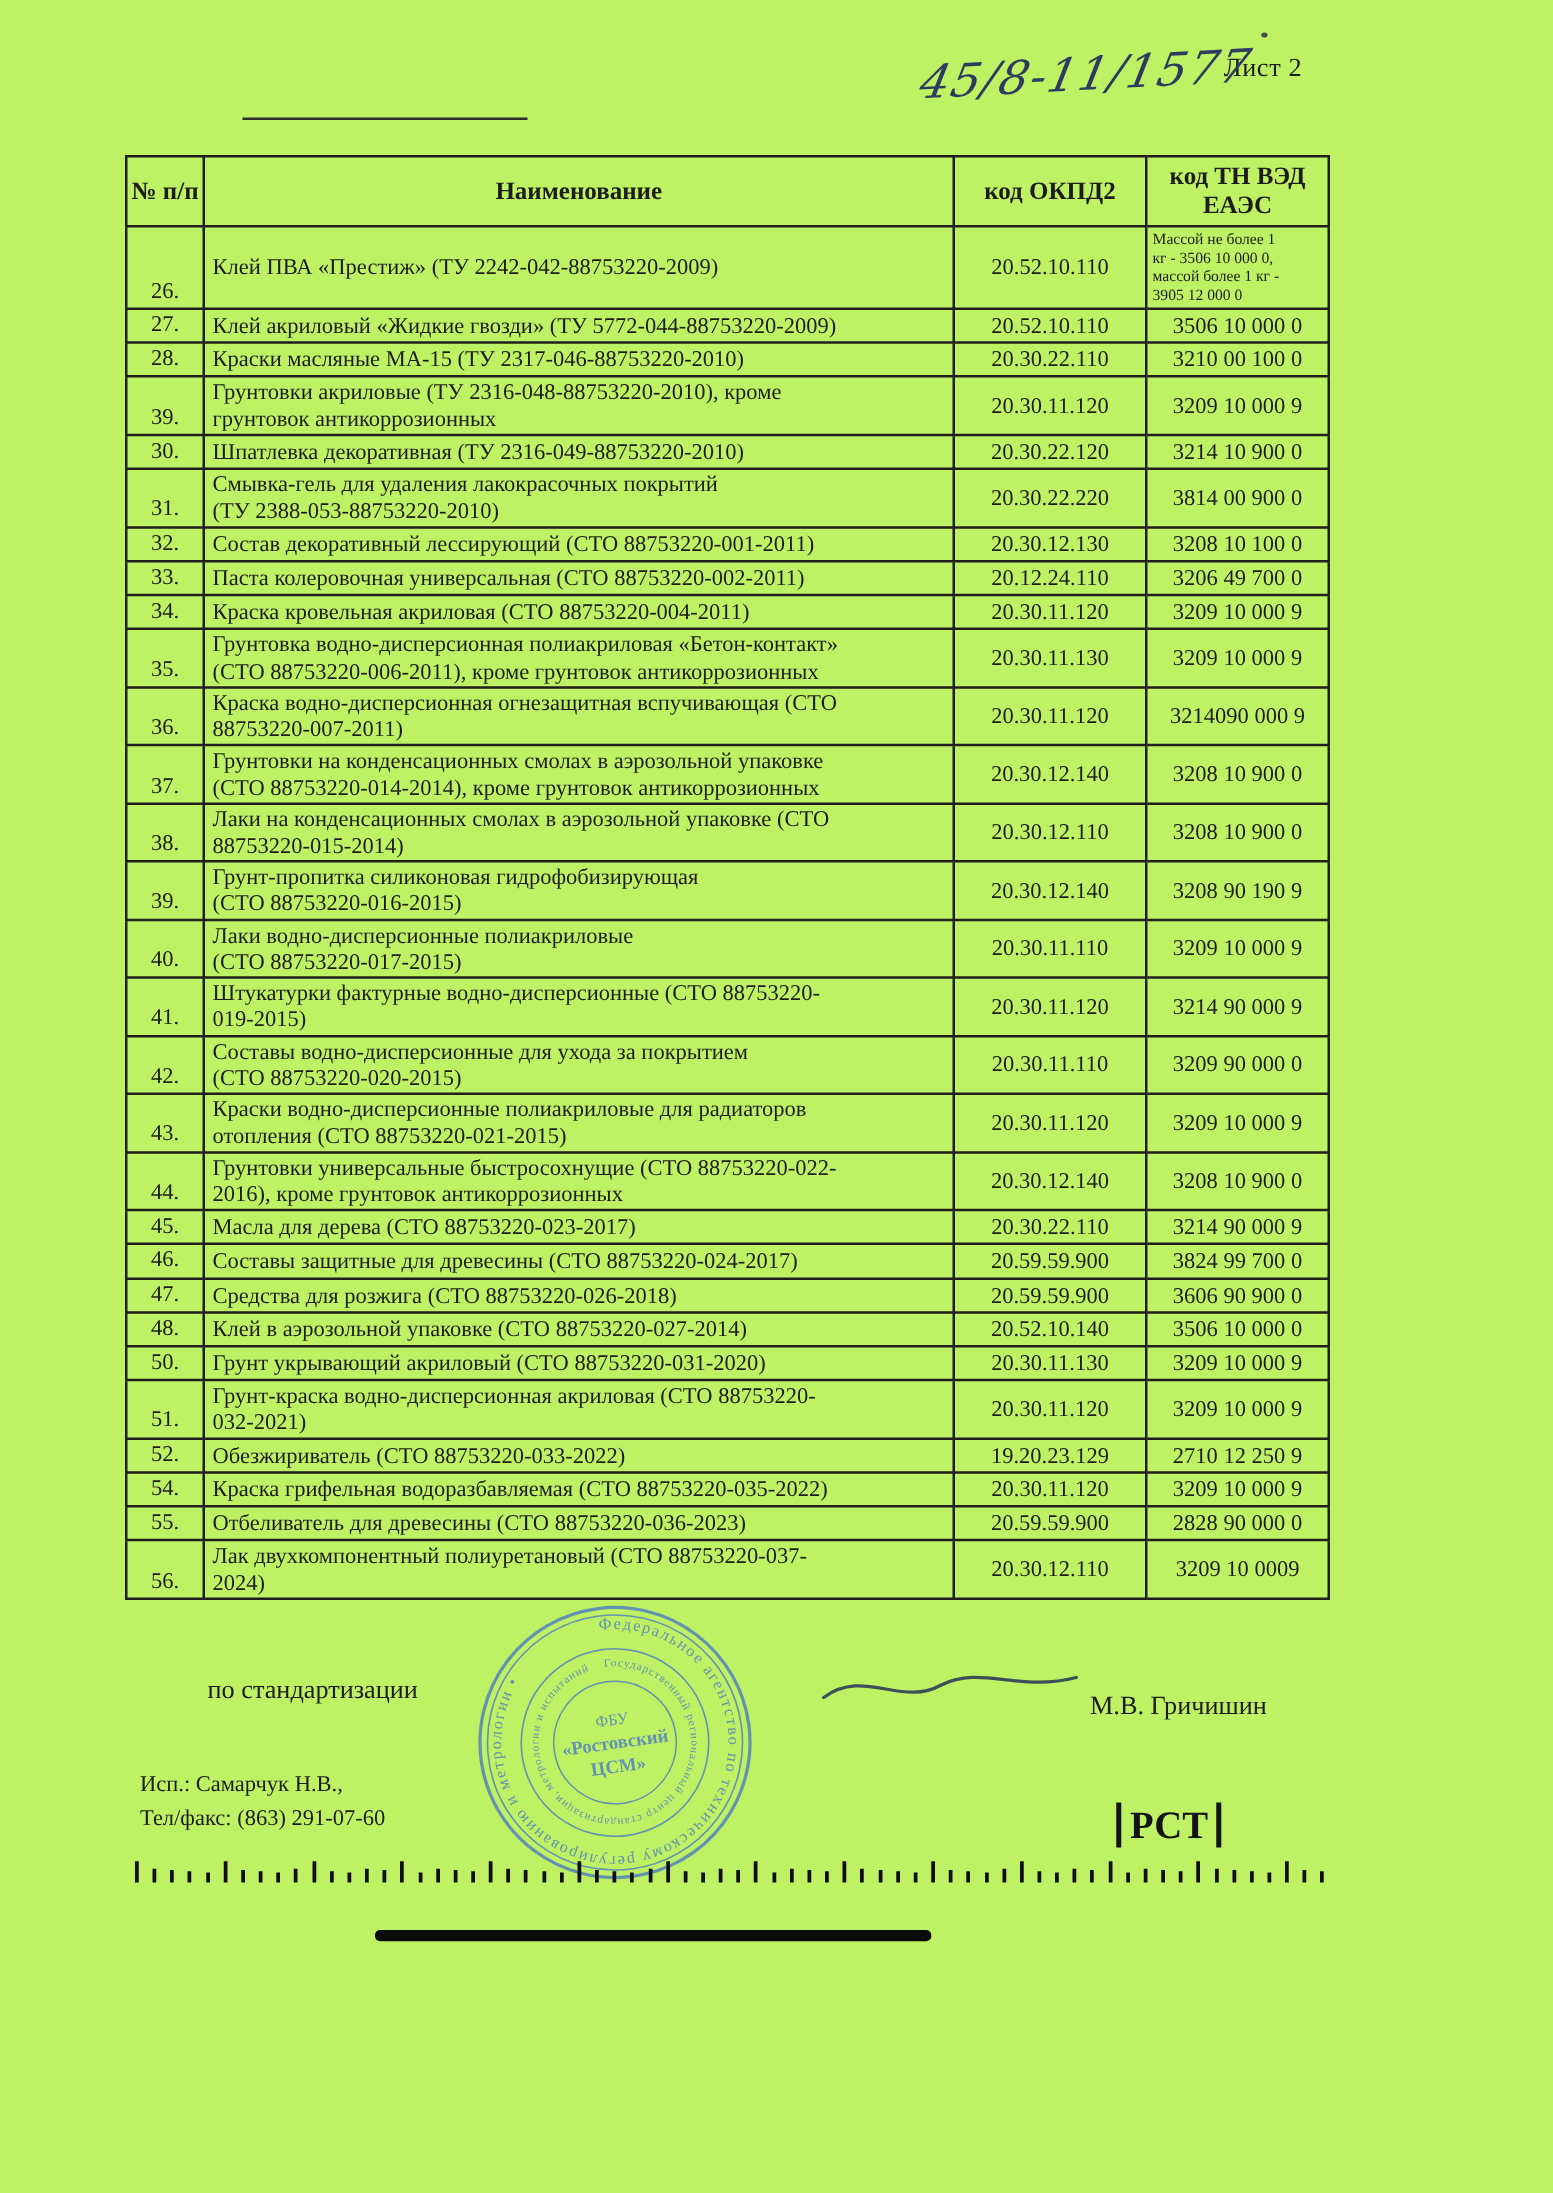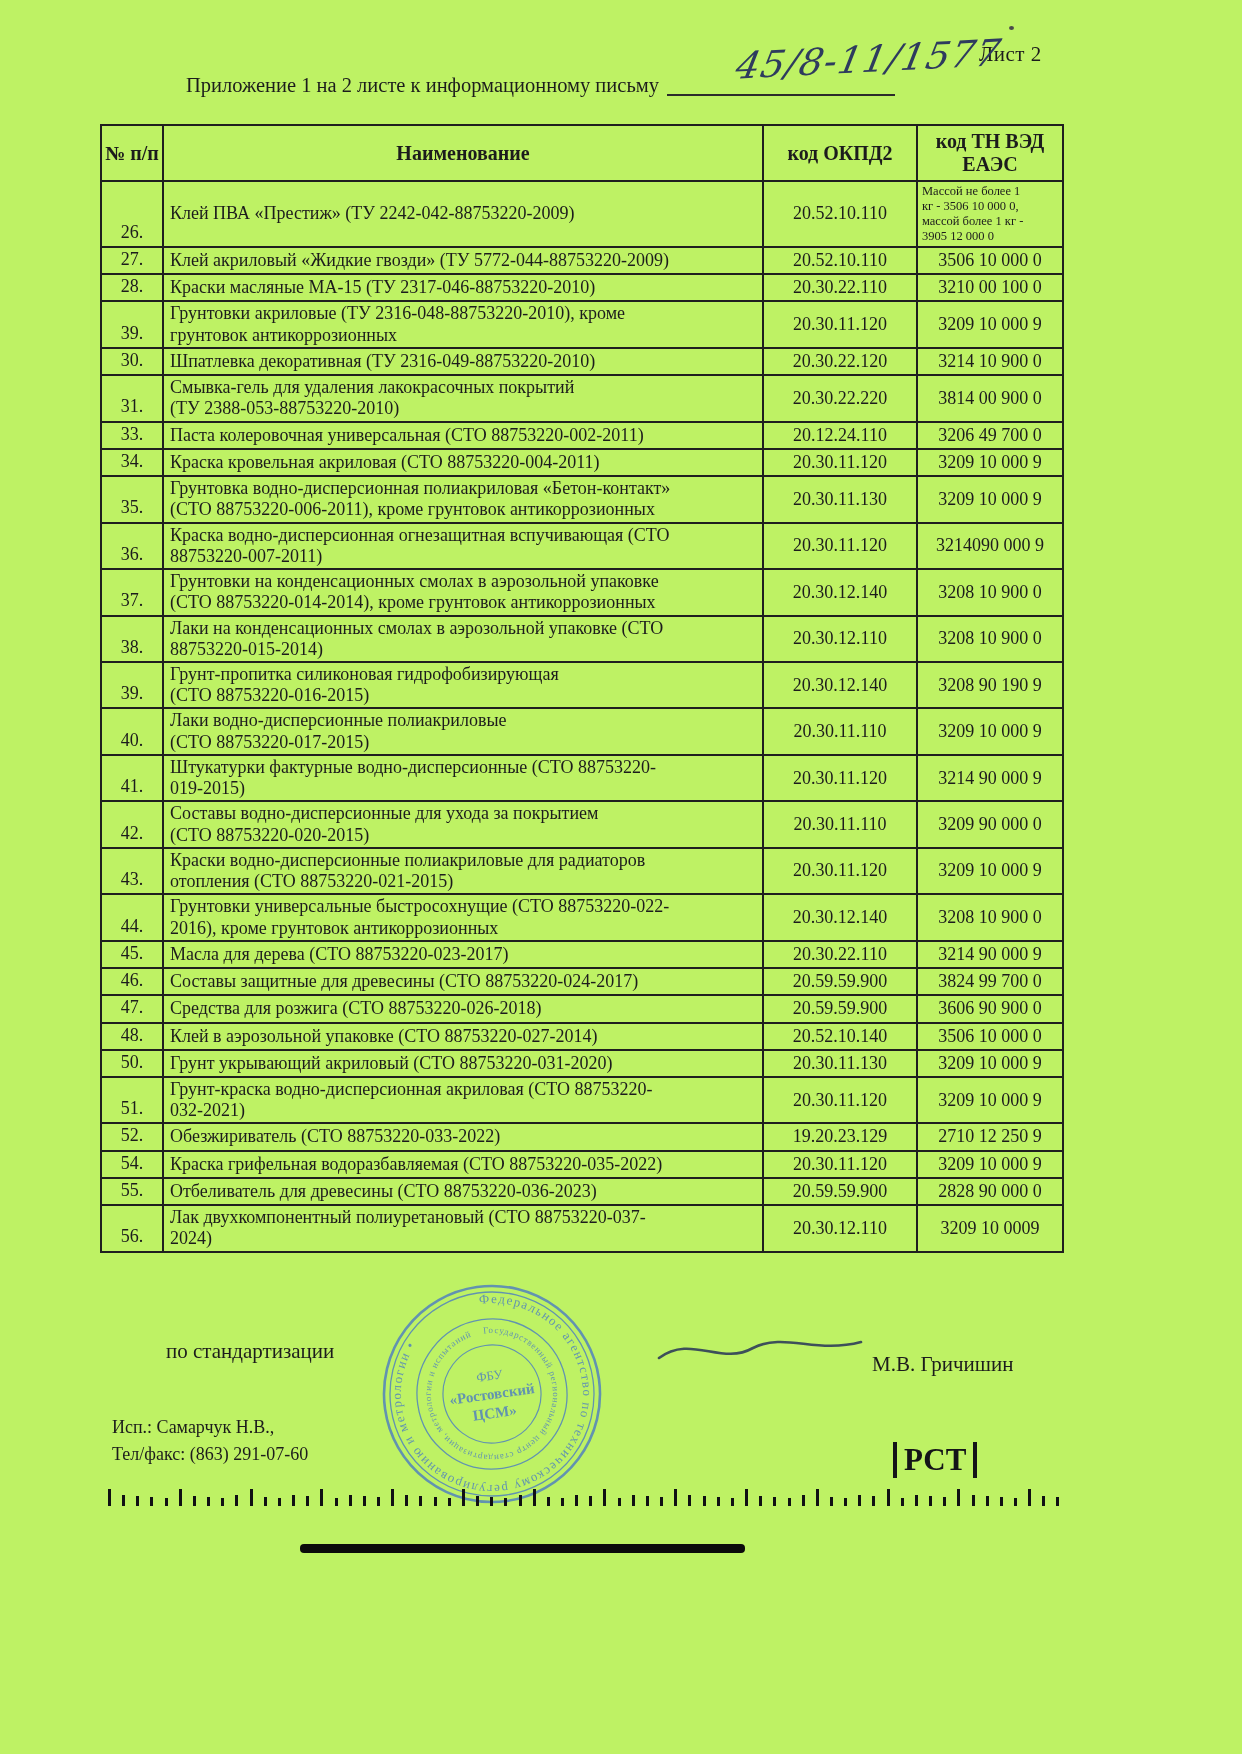--- a/index.html
+++ b/index.html
@@ -36,21 +36,21 @@
   .bottom-strip{position:absolute;left:300px;top:1544px;width:445px;height:9px;background:#0b0b0b;border-radius:4px;}
 </style>
 </head>
 <body>
 
 <div class="page">
 
   <div class="speck"></div>
   <div class="sheet-label">Лист 2</div>
 
-  <div class="title-row"><span>Приложение 1 на 2 листе к информационному письму</span><span class="blank-line"></span></div>
+  <div class="title-row"><span class="blank-line"></span></div>
   <div class="handwritten">45/8-11/1577</div>
 
   <table class="doc">
     <colgroup>
       <col style="width:62px">
         <col style="width:600px">
         <col style="width:154px">
         <col style="width:146px">
     </colgroup>
     <thead>
@@ -95,20 +95,26 @@
           <td class="c-name">Шпатлевка декоративная  (ТУ 2316-049-88753220-2010)</td>
           <td class="c-okpd">20.30.22.120</td>
           <td class="c-tnved">3214 10 900 0</td>
         </tr>
         <tr>
           <td class="c-num">31.</td>
           <td class="c-name">Смывка-гель для удаления лакокрасочных покрытий
 (ТУ 2388-053-88753220-2010)</td>
           <td class="c-okpd">20.30.22.220</td>
           <td class="c-tnved">3814 00 900 0</td>
+        </tr>
+        <tr>
+          <td class="c-num">32.</td>
+          <td class="c-name">Состав декоративный лессирующий (СТО 88753220-001-2011)</td>
+          <td class="c-okpd">20.30.12.130</td>
+          <td class="c-tnved">3208 10 100 0</td>
         </tr>
         <tr>
           <td class="c-num">33.</td>
           <td class="c-name">Паста колеровочная универсальная (СТО 88753220-002-2011)</td>
           <td class="c-okpd">20.12.24.110</td>
           <td class="c-tnved">3206 49 700 0</td>
         </tr>
         <tr>
           <td class="c-num">34.</td>
           <td class="c-name">Краска кровельная акриловая (СТО 88753220-004-2011)</td>

